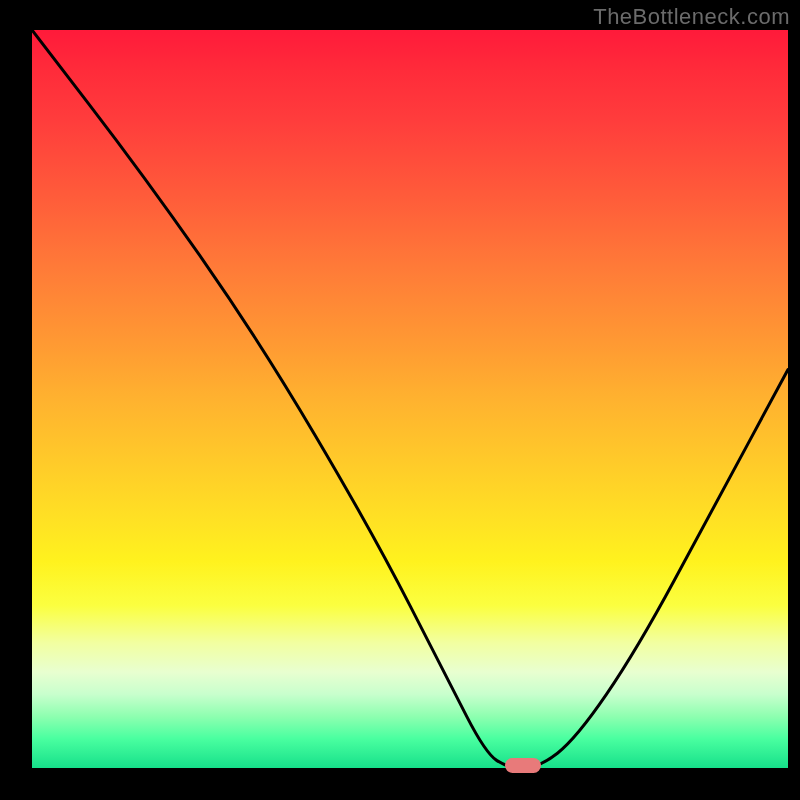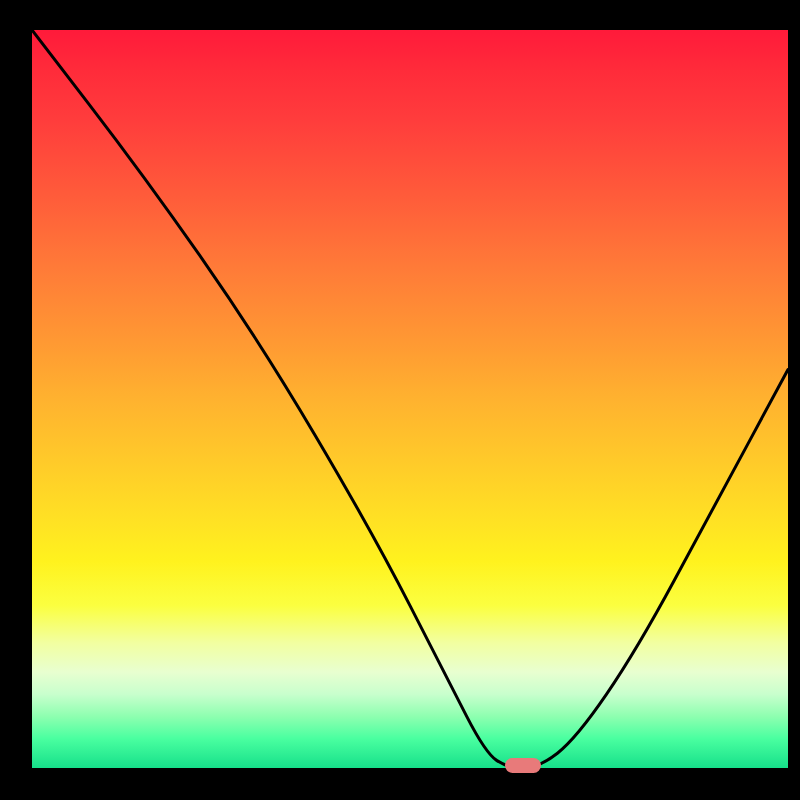--- a/index.html
+++ b/index.html
@@ -66,20 +66,21 @@
     height: 15px;
     background: #e87a7a;
     border-radius: 8px;
   }
 </style>
 </head>
 <body>
 
 <div class="frame">
 
+  <div class="watermark">TheBottleneck.com</div>
 
   <div class="plot-area">
 
     <svg class="curve" viewBox="0 0 756 738" preserveAspectRatio="none">
       <path d="M 0 0 Q 0 0 56.699999999999996 73.80000000000001 Q 113.39999999999999 147.60000000000002 170.1 228.78000000000003 Q 226.79999999999998 309.96000000000004 283.5 405.90000000000003 Q 340.2 501.84000000000003 378 575.6400000000001 Q 415.8 649.44 434.7 686.34 Q 453.59999999999997 723.24 464.94 730.62 Q 476.28000000000003 738 491.40000000000003 738 Q 506.52000000000004 738 525.42 723.24 Q 544.3199999999999 708.48 574.56 664.2 Q 604.8000000000001 619.92 642.6 549.81 Q 680.4 479.7 718.2 409.59 T 756 339.47999999999996" fill="none" stroke="#000" stroke-width="3" stroke-linejoin="round" stroke-linecap="round"></path>
     </svg>
 
     <div class="marker" style="left: 473.4px; top: 728px;"></div>
   </div>
 

